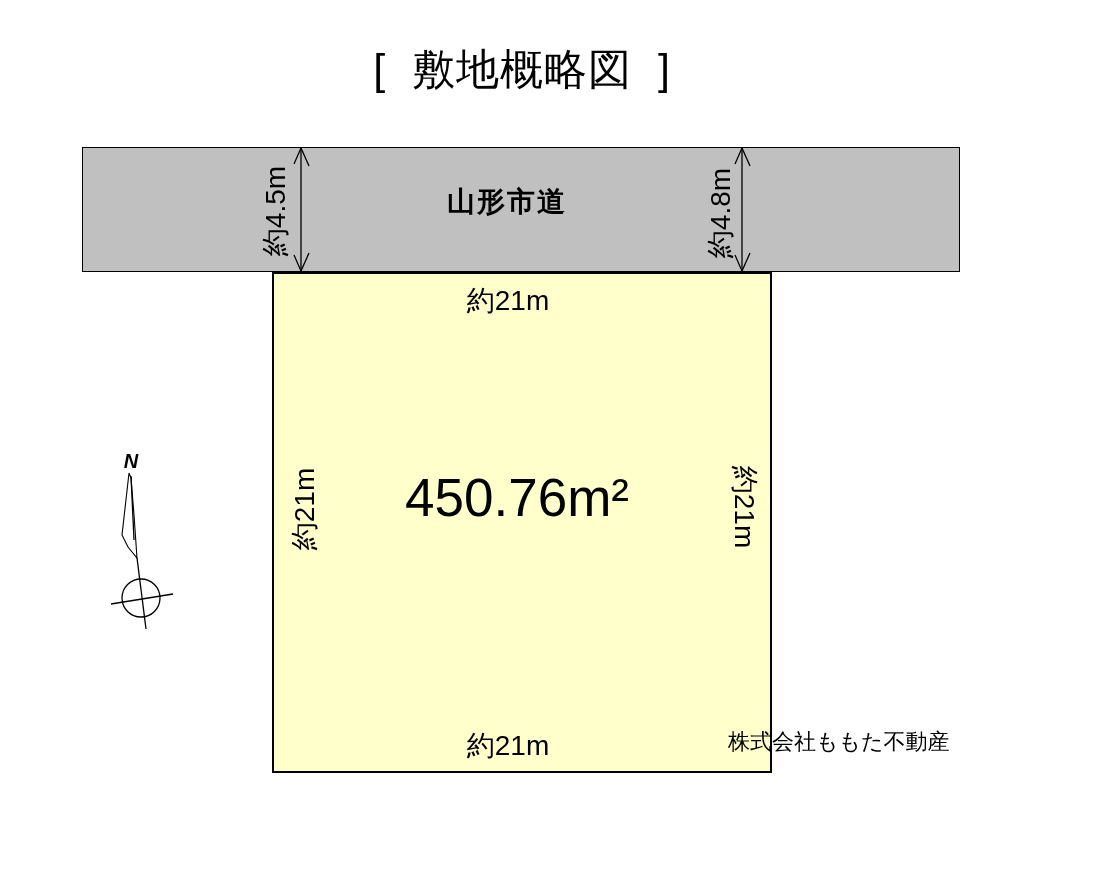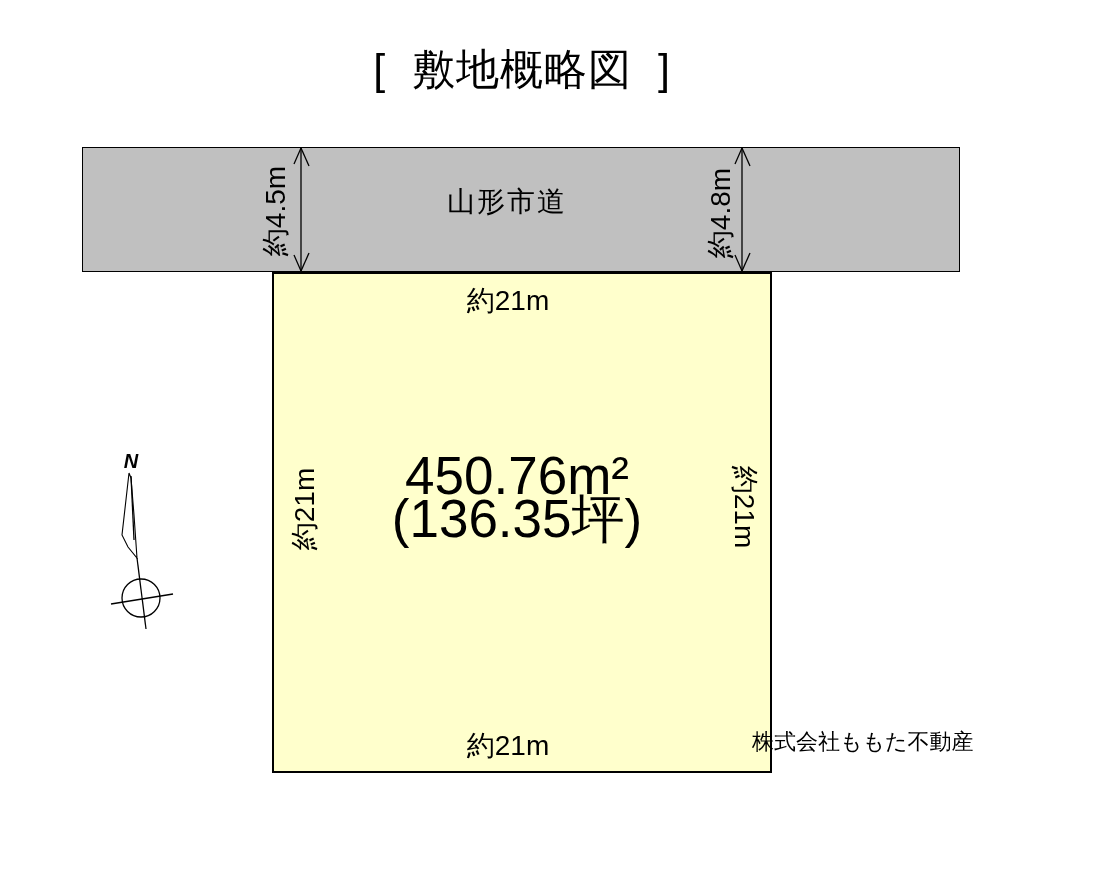--- a/index.html
+++ b/index.html
@@ -46,30 +46,30 @@
     transform:translate(-50%,-50%) rotate(-90deg);
     white-space:nowrap;
     font-size:28px;
   }
   .vlabel-cw{
     position:absolute;
     transform:translate(-50%,-50%) rotate(90deg);
     white-space:nowrap;
     font-size:28px;
   }
-  .road-label{font-size:28px;letter-spacing:2px;}
+  .road-label{font-size:28px;letter-spacing:2px;font-weight:bold;}
   .area-block{
     position:absolute;left:517px;top:497px;
     transform:translate(-50%,-50%);
     text-align:center;
     font-size:53px;line-height:43px;
     white-space:nowrap;
   }
   .company-credit{
-    position:absolute;left:752px;top:727px;
+    position:absolute;left:728px;top:727px;
     font-size:22px;
     white-space:nowrap;
   }
   .overlay-svg{
     position:absolute;left:0;top:0;width:1095px;height:882px;
     pointer-events:none;
   }
   .overlay-svg .stroke{
     stroke:var(--line);
     stroke-width:1.3;
@@ -102,21 +102,20 @@
   <div class="vlabel-ccw" style="left:276px;top:211px;">約4.5m</div>
   <div class="vlabel-ccw" style="left:721px;top:213px;">約4.8m</div>
 
   <div class="hlabel" style="left:508px;top:301px;">約21m</div>
   <div class="hlabel" style="left:508px;top:746px;">約21m</div>
   <div class="vlabel-ccw" style="left:305px;top:509px;">約21m</div>
   <div class="vlabel-cw" style="left:744px;top:507px;">約21m</div>
 
   <div class="area-block">
     <div>450.76m²</div>
-    <div>(136.35坪)</div>
   </div>
 
   <div class="company-credit">株式会社ももた不動産</div>
 
   <div class="compass-n">N</div>
 
   <svg class="overlay-svg" viewBox="0 0 1095 882">
 
     <g>
       <line class="stroke" x1="301" y1="148" x2="301" y2="271"></line>

